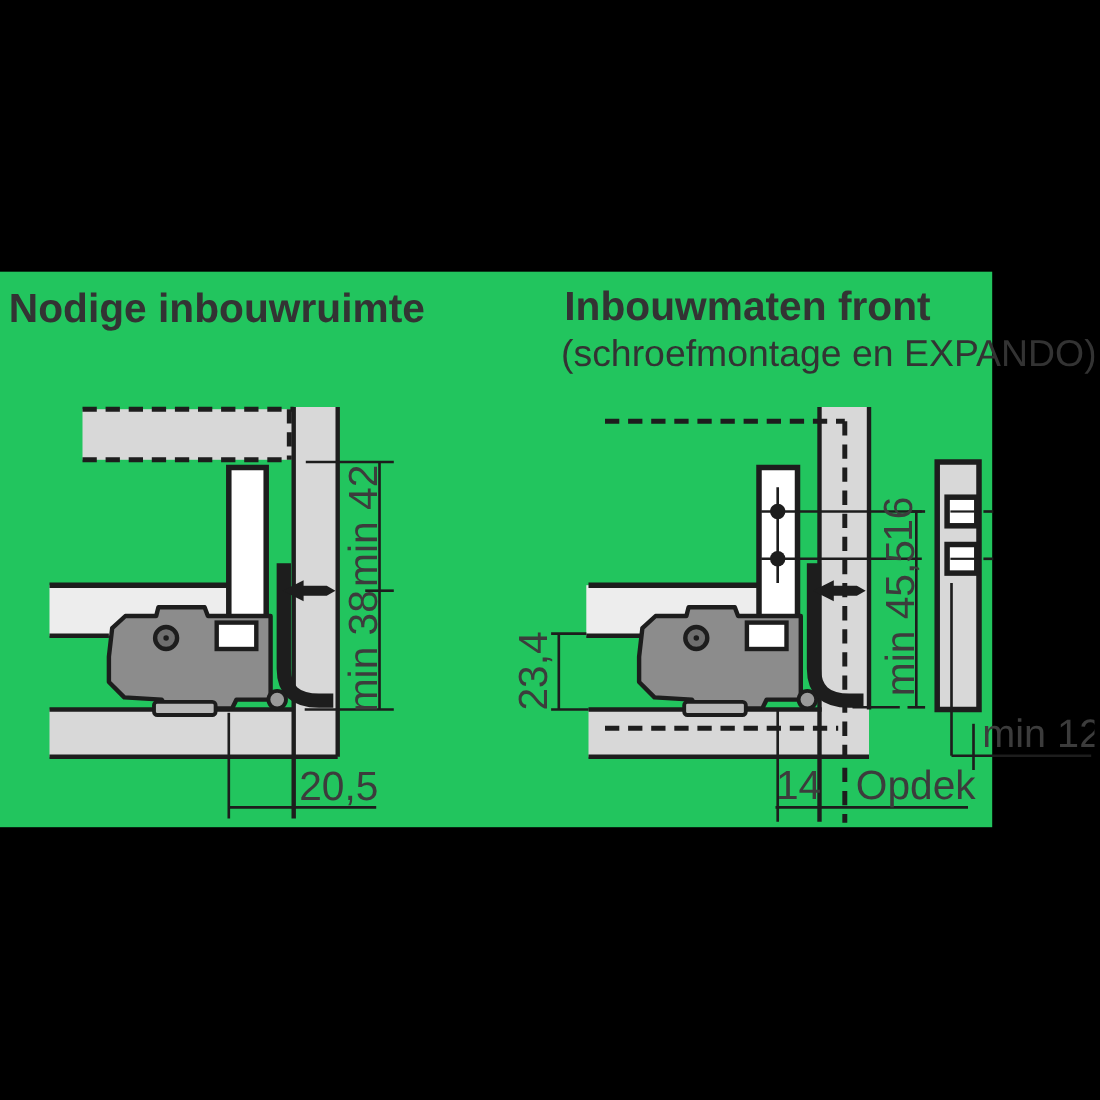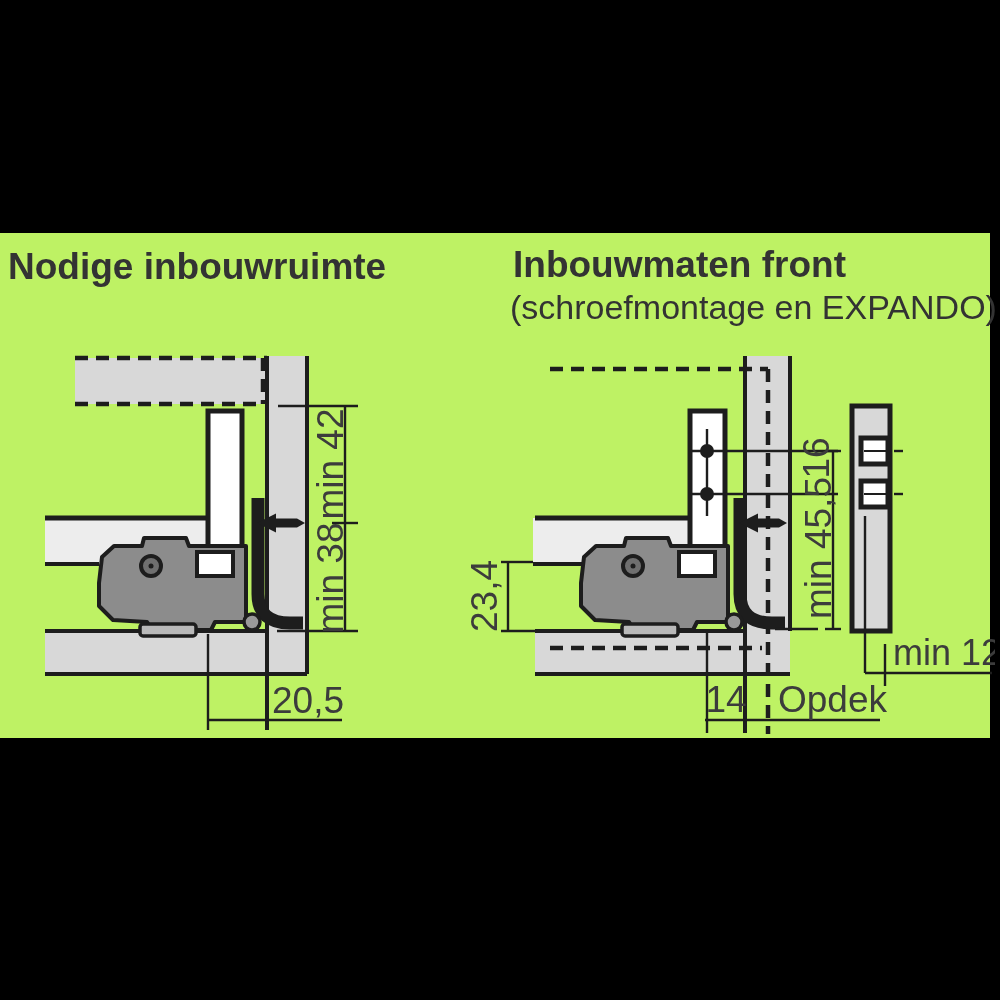--- a/index.html
+++ b/index.html
@@ -1,17 +1,17 @@
 <!DOCTYPE html>
 <html><head>
 <meta charset="utf-8">
 <style>
   html,body{margin:0;padding:0;background:#000;}
   .stage{position:relative;width:1000px;height:1000px;background:#000;overflow:hidden;font-family:"Liberation Sans",sans-serif;}
-  .canvas{position:absolute;left:0;top:233px;width:990px;height:505px;background:#bef264;}
+  .canvas{position:absolute;left:0;top:247px;width:902px;height:505px;background:#22c55e;}
   svg{display:block;}
   .ln{stroke:#1d1d1d;fill:none;stroke-linecap:butt;}
   .w2{stroke-width:2;}
   .w24{stroke-width:2.4;}
   .w4{stroke-width:4;}
   .w5{stroke-width:5;}
   .dash{stroke:#1d1d1d;fill:none;stroke-width:4.5;stroke-dasharray:13 8;}
   .panel{fill:#d8d8d8;}
   .dbottom{fill:#ededed;}
   .whitefill{fill:#ffffff;}

